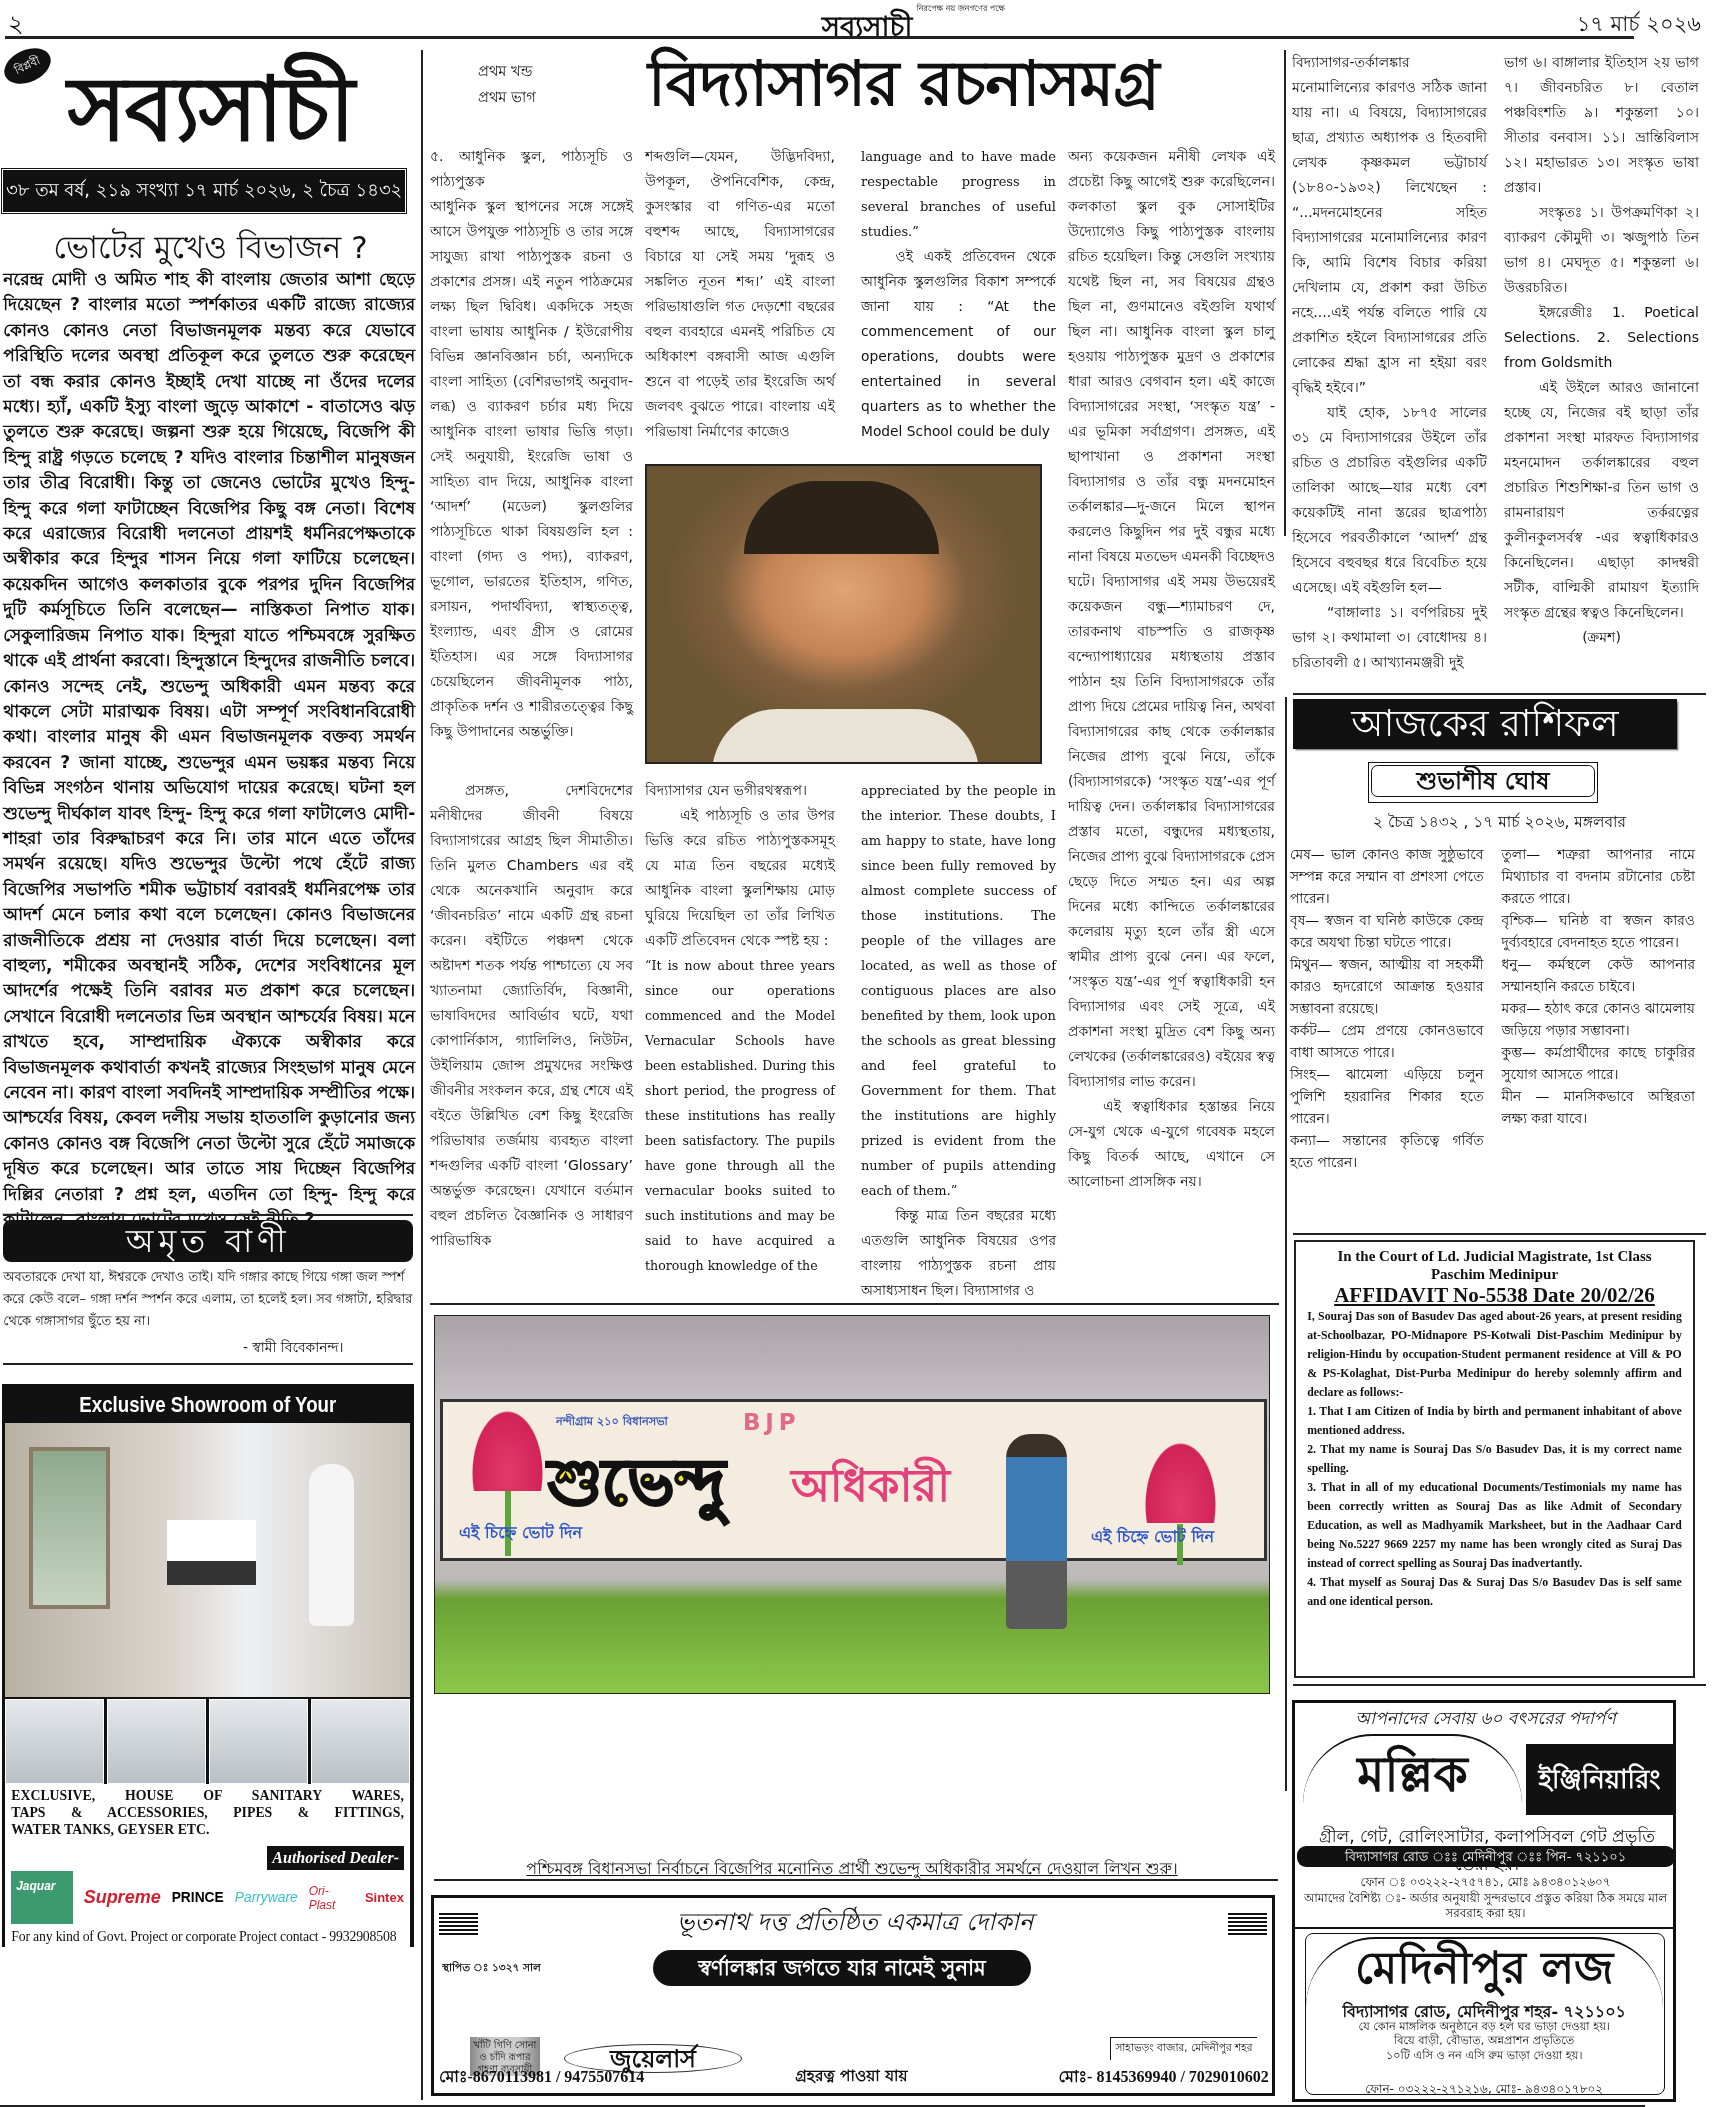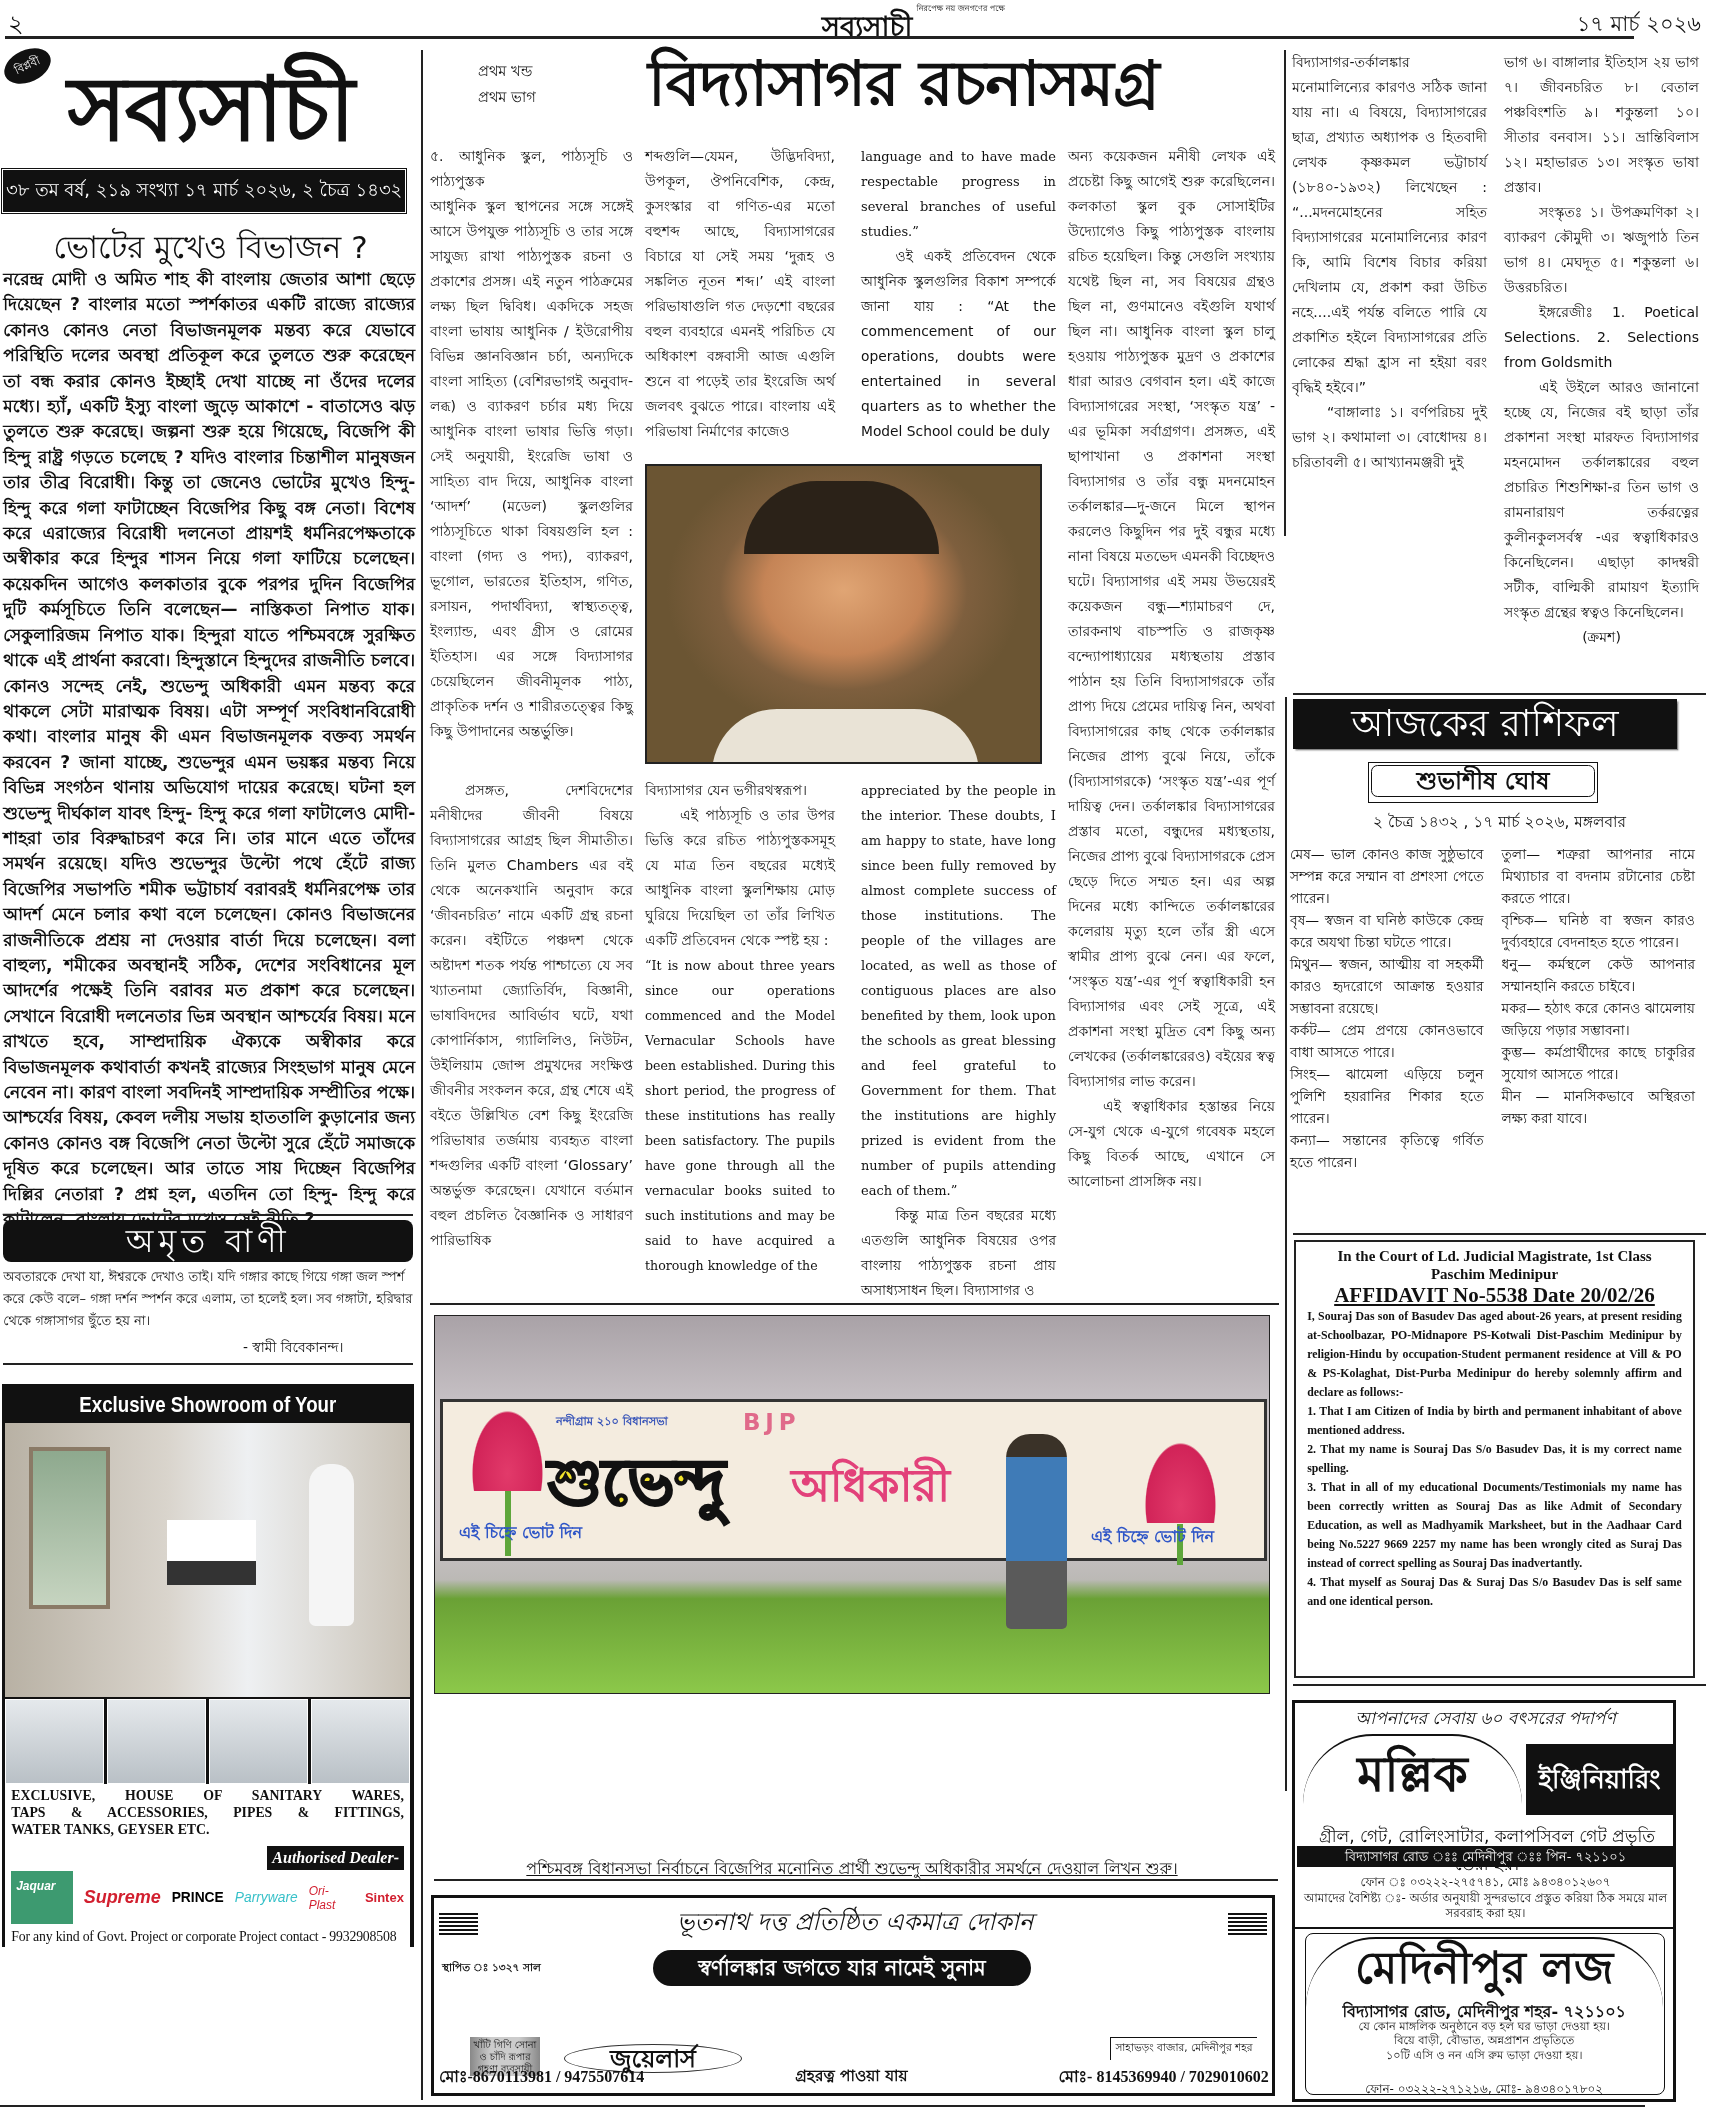--- a/index.html
+++ b/index.html
@@ -117,21 +117,21 @@
   #affidavit .b { font-weight: bold; font-size: 11.8px; line-height: 19px; text-align: justify; padding: 0 3.2px; }
   #affidavit .b p { margin: 0; }
 
   
   #aff-rule2 { left: 1293px; top: 1684px; width: 413px; height: 2.4px; background:#222; }
   #mallick-ad { left: 1292px; top: 1700px; width: 384px; height: 402px; border: 3.2px solid #111; }
   #mallick-ad .tag { position:absolute; left: 8px; top: 1.6px; width: 365px; text-align:center; font-style: italic; font-size: 17px; }
   #mallick-ad .name { position:absolute; left: 8px; top: 31px; width: 219px; height: 70px; font-size: 49px; font-weight: bold; text-align:center; border-top: 2.4px solid #111; border-radius: 113px 113px 0 0; line-height: 78px; }
   #mallick-ad .eng { position:absolute; left: 231px; top: 41px; width: 147px; height: 71px; background:#111; color:#fff; font-size: 26px; line-height: 71px; text-align:center; font-weight:bold; }
   #mallick-ad .serv { position:absolute; left: 6.5px; top: 120px; width: 371px; text-align:center; font-size: 17px; }
-  #mallick-ad .addrbar { position:absolute; left: 1.6px; top: 143px; width: 378px; height: 21px; background:#111; color:#fff; text-align:center; font-size: 13px; line-height: 21px; }
+  #mallick-ad .addrbar { position:absolute; left: 1.6px; top: 143px; width: 378px; height: 21px; background:#111; color:#fff; text-align:center; font-size: 13px; line-height: 21px; border-radius: 9px; }
   #mallick-ad .ph { position:absolute; left: 1.6px; top: 170px; width: 378px; text-align:center; font-size: 12px; }
   #mallick-ad .feat { position:absolute; left: 8px; top: 188px; width: 365px; text-align:center; font-size: 11.8px; line-height: 15.4px; }
   #mallick-ad .sep { position:absolute; left: 0; top: 224px; width: 378px; height: 1.6px; background:#111; }
   #lodge { position:absolute; left: 9.7px; top: 230px; width: 360px; height: 162px; border: 1.6px solid #111; border-radius: 8px; }
   #lodge .name { position:absolute; left: 0; top: 3.2px; width: 357px; text-align:center; font-size: 44px; font-weight:bold; line-height: 57px; }
   #lodge .addr { position:absolute; left: 0; top: 65px; width: 357px; text-align:center; font-size: 16px; font-weight: bold; }
   #lodge .l { position:absolute; left: 0; width: 357px; text-align:center; font-size: 11.3px; line-height: 14.6px; }
   #lodge .park { position:absolute; left: 0; top: 130px; width: 357px; text-align:center; font-size: 12px; margin-top: 48px; }
   #lodge .park::before, #lodge .park::after { content:""; display:inline-block; width: 89px; height: 4px; border-top: 1.6px solid #111; border-bottom: 1.6px solid #111; vertical-align: middle; margin: 0 3.2px; }
   #lodge .ph { position:absolute; left: 0; top: 146px; width: 357px; text-align:center; font-size: 12px; }
@@ -238,20 +238,21 @@
   <p class="indent" style="font-family:'DejaVu Sans',sans-serif;font-size:13.8px;">কিন্তু মাত্র তিন বছরের মধ্যে এতগুলি আধুনিক বিষয়ের ওপর বাংলায় পাঠ্যপুস্তক রচনা প্রায় অসাধ্যসাধন ছিল। বিদ্যাসাগর ও</p>
 </div>
 
 <div class="abs artcol" style="left:1068px;top:144px;width:207px;">
   <p>অন্য কয়েকজন মনীষী লেখক এই প্রচেষ্টা কিছু আগেই শুরু করেছিলেন। কলকাতা স্কুল বুক সোসাইটির উদ্যোগেও কিছু পাঠ্যপুস্তক বাংলায় রচিত হয়েছিল। কিন্তু সেগুলি সংখ্যায় যথেষ্ট ছিল না, সব বিষয়ের গ্রন্থও ছিল না, গুণমানেও বইগুলি যথার্থ ছিল না। আধুনিক বাংলা স্কুল চালু হওয়ায় পাঠ্যপুস্তক মুদ্রণ ও প্রকাশের ধারা আরও বেগবান হল। এই কাজে বিদ্যাসাগরের সংস্থা, ‘সংস্কৃত যন্ত্র’ - এর ভূমিকা সর্বাগ্রগণ। প্রসঙ্গত, এই ছাপাখানা ও প্রকাশনা সংস্থা বিদ্যাসাগর ও তাঁর বন্ধু মদনমোহন তর্কালঙ্কার—দু-জনে মিলে স্থাপন করলেও কিছুদিন পর দুই বন্ধুর মধ্যে নানা বিষয়ে মতভেদ এমনকী বিচ্ছেদও ঘটে। বিদ্যাসাগর এই সময় উভয়েরই কয়েকজন বন্ধু—শ্যামাচরণ দে, তারকনাথ বাচস্পতি ও রাজকৃষ্ণ বন্দ্যোপাধ্যায়ের মধ্যস্থতায় প্রস্তাব পাঠান হয় তিনি বিদ্যাসাগরকে তাঁর প্রাপ্য দিয়ে প্রেমের দায়িত্ব নিন, অথবা বিদ্যাসাগরের কাছ থেকে তর্কালঙ্কার নিজের প্রাপ্য বুঝে নিয়ে, তাঁকে (বিদ্যাসাগরকে) ‘সংস্কৃত যন্ত্র’-এর পূর্ণ দায়িত্ব দেন। তর্কালঙ্কার বিদ্যাসাগরের প্রস্তাব মতো, বন্ধুদের মধ্যস্থতায়, নিজের প্রাপ্য বুঝে বিদ্যাসাগরকে প্রেস ছেড়ে দিতে সম্মত হন। এর অল্প দিনের মধ্যে কান্দিতে তর্কালঙ্কারের কলেরায় মৃত্যু হলে তাঁর স্ত্রী এসে স্বামীর প্রাপ্য বুঝে নেন। এর ফলে, ‘সংস্কৃত যন্ত্র’-এর পূর্ণ স্বত্বাধিকারী হন বিদ্যাসাগর এবং সেই সূত্রে, এই প্রকাশনা সংস্থা মুদ্রিত বেশ কিছু অন্য লেখকের (তর্কালঙ্কারেরও) বইয়ের স্বত্ব বিদ্যাসাগর লাভ করেন।</p>
   <p class="indent">এই স্বত্বাধিকার হস্তান্তর নিয়ে সে-যুগ থেকে এ-যুগে গবেষক মহলে কিছু বিতর্ক আছে, এখানে সে আলোচনা প্রাসঙ্গিক নয়।</p>
 </div>
 
 <div class="abs artcol" style="left:1292px;top:50px;width:195px;">
   <p>বিদ্যাসাগর-তর্কালঙ্কার মনোমালিন্যের কারণও সঠিক জানা যায় না। এ বিষয়ে, বিদ্যাসাগরের ছাত্র, প্রখ্যাত অধ্যাপক ও হিতবাদী লেখক কৃষ্ণকমল ভট্টাচার্য (১৮৪০-১৯৩২) লিখেছেন : “...মদনমোহনের সহিত বিদ্যাসাগরের মনোমালিন্যের কারণ কি, আমি বিশেষ বিচার করিয়া দেখিলাম যে, প্রকাশ করা উচিত নহে....এই পর্যন্ত বলিতে পারি যে প্রকাশিত হইলে বিদ্যাসাগরের প্রতি লোকের শ্রদ্ধা হ্রাস না হইয়া বরং বৃদ্ধিই হইবে।”</p>
+  <p class="indent">যাই হোক, ১৮৭৫ সালের ৩১ মে বিদ্যাসাগরের উইলে তাঁর রচিত ও প্রচারিত বইগুলির একটি তালিকা আছে—যার মধ্যে বেশ কয়েকটিই নানা স্তরের ছাত্রপাঠ্য হিসেবে পরবর্তীকালে ‘আদর্শ’ গ্রন্থ হিসেবে বহুবছর ধরে বিবেচিত হয়ে এসেছে। এই বইগুলি হল—</p>
   <p class="indent">“বাঙ্গালাঃ ১। বর্ণপরিচয় দুই ভাগ ২। কথামালা ৩। বোধোদয় ৪। চরিতাবলী ৫। আখ্যানমঞ্জরী দুই</p>
 </div>
 
 <div class="abs artcol" style="left:1504px;top:50px;width:195px;">
   <p>ভাগ ৬। বাঙ্গালার ইতিহাস ২য় ভাগ ৭। জীবনচরিত ৮। বেতাল পঞ্চবিংশতি ৯। শকুন্তলা ১০। সীতার বনবাস। ১১। ভ্রান্তিবিলাস ১২। মহাভারত ১৩। সংস্কৃত ভাষা প্রস্তাব।</p>
   <p class="indent">সংস্কৃতঃ ১। উপক্রমণিকা ২। ব্যাকরণ কৌমুদী ৩। ঋজুপাঠ তিন ভাগ ৪। মেঘদূত ৫। শকুন্তলা ৬। উত্তরচরিত।</p>
   <p class="indent">ইঙ্গরেজীঃ 1. Poetical Selections. 2. Selections from Goldsmith</p>
   <p class="indent">এই উইলে আরও জানানো হচ্ছে যে, নিজের বই ছাড়া তাঁর প্রকাশনা সংস্থা মারফত বিদ্যাসাগর মহনমোদন তর্কালঙ্কারের বহুল প্রচারিত শিশুশিক্ষা-র তিন ভাগ ও রামনারায়ণ তর্করত্নের কুলীনকুলসর্বস্ব -এর স্বত্বাধিকারও কিনেছিলেন। এছাড়া কাদম্বরী সটীক, বাল্মিকী রামায়ণ ইত্যাদি সংস্কৃত গ্রন্থের স্বত্বও কিনেছিলেন।</p>
   <p style="text-align:center;">(ক্রমশ)</p>
 </div>

